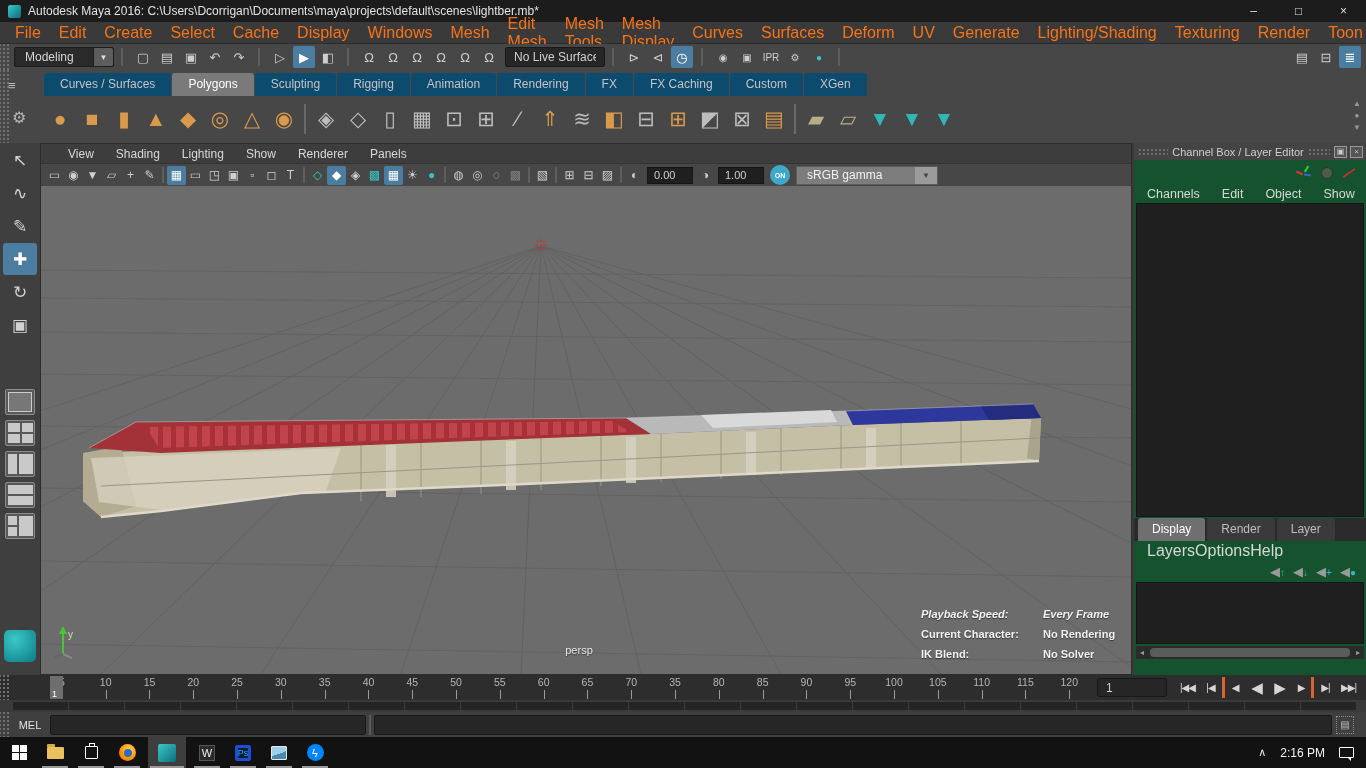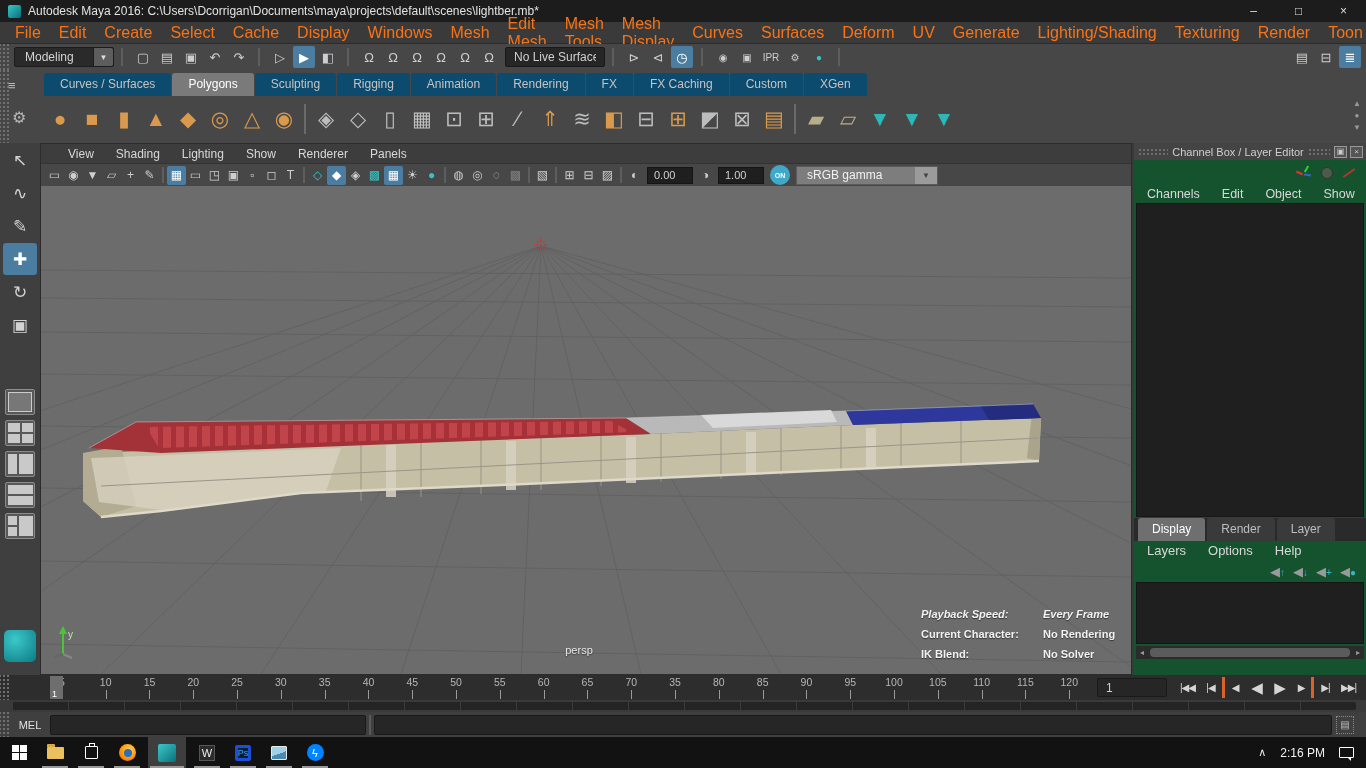--- a/index.html
+++ b/index.html
@@ -80,21 +80,21 @@
 .rp-icons{left:0;top:17px;width:232px;height:25px;display:flex;align-items:center;justify-content:flex-end;padding-right:10px;gap:9px}
 .axis-ic{position:relative;width:16px;height:14px}
 .axis-ic i{position:absolute;width:7px;height:2px}
 .cbmenus{left:0;top:42px;width:232px;height:18px;display:flex;align-items:center;padding-left:13px;gap:0}
 .cbmenu{font-size:12.5px;color:#d8d8d8;padding-right:22px}
 .darkarea{background:#1f1f1f;border:1px solid #161616}
 .layertabs{left:0;top:375px;width:232px;height:23px;background:#2a2a2a;display:flex;align-items:flex-end;padding-left:4px}
 .layertab{padding:4px 14px 5px;font-size:12px;color:#bdbdbd;background:#3a3a3a;margin-right:2px;border-radius:3px 3px 0 0}
 .layertab.active{background:#6f6f6f;color:#fff}
 .lmenus{left:0;top:398px;width:232px;height:19px;display:flex;align-items:center;padding-left:13px}
-.lmenu{font-size:13px;color:#d8d8d8;padding-right:22px}
+.lmenu{font-size:16px;color:#d8d8d8;}
 .licons{left:0;top:417px;width:232px;height:22px;display:flex;align-items:center;justify-content:flex-end;gap:8px;padding-right:10px}
 .licon{color:#9a9a9a;font-size:13px;position:relative}
 .licon b{color:#35b6c8;font-size:10px;font-weight:normal}
 .hscroll{left:2px;top:503px;width:228px;height:13px;background:#2b2b2b;display:flex;align-items:center}
 .hsarr{width:12px;text-align:center;color:#999;font-size:8px}
 .hsthumb{flex:1;height:9px;background:#5b5b5b;border-radius:4px;margin:0 2px}
 
 .timeslider{left:0;top:675px;width:1366px;height:25px;background:#2d2d2d;display:flex;align-items:stretch}
 .ruler{position:absolute;left:40px;top:0;width:1048px;height:25px;overflow:hidden;display:flex}
 .tick{width:43.8px;position:relative;flex:none}

